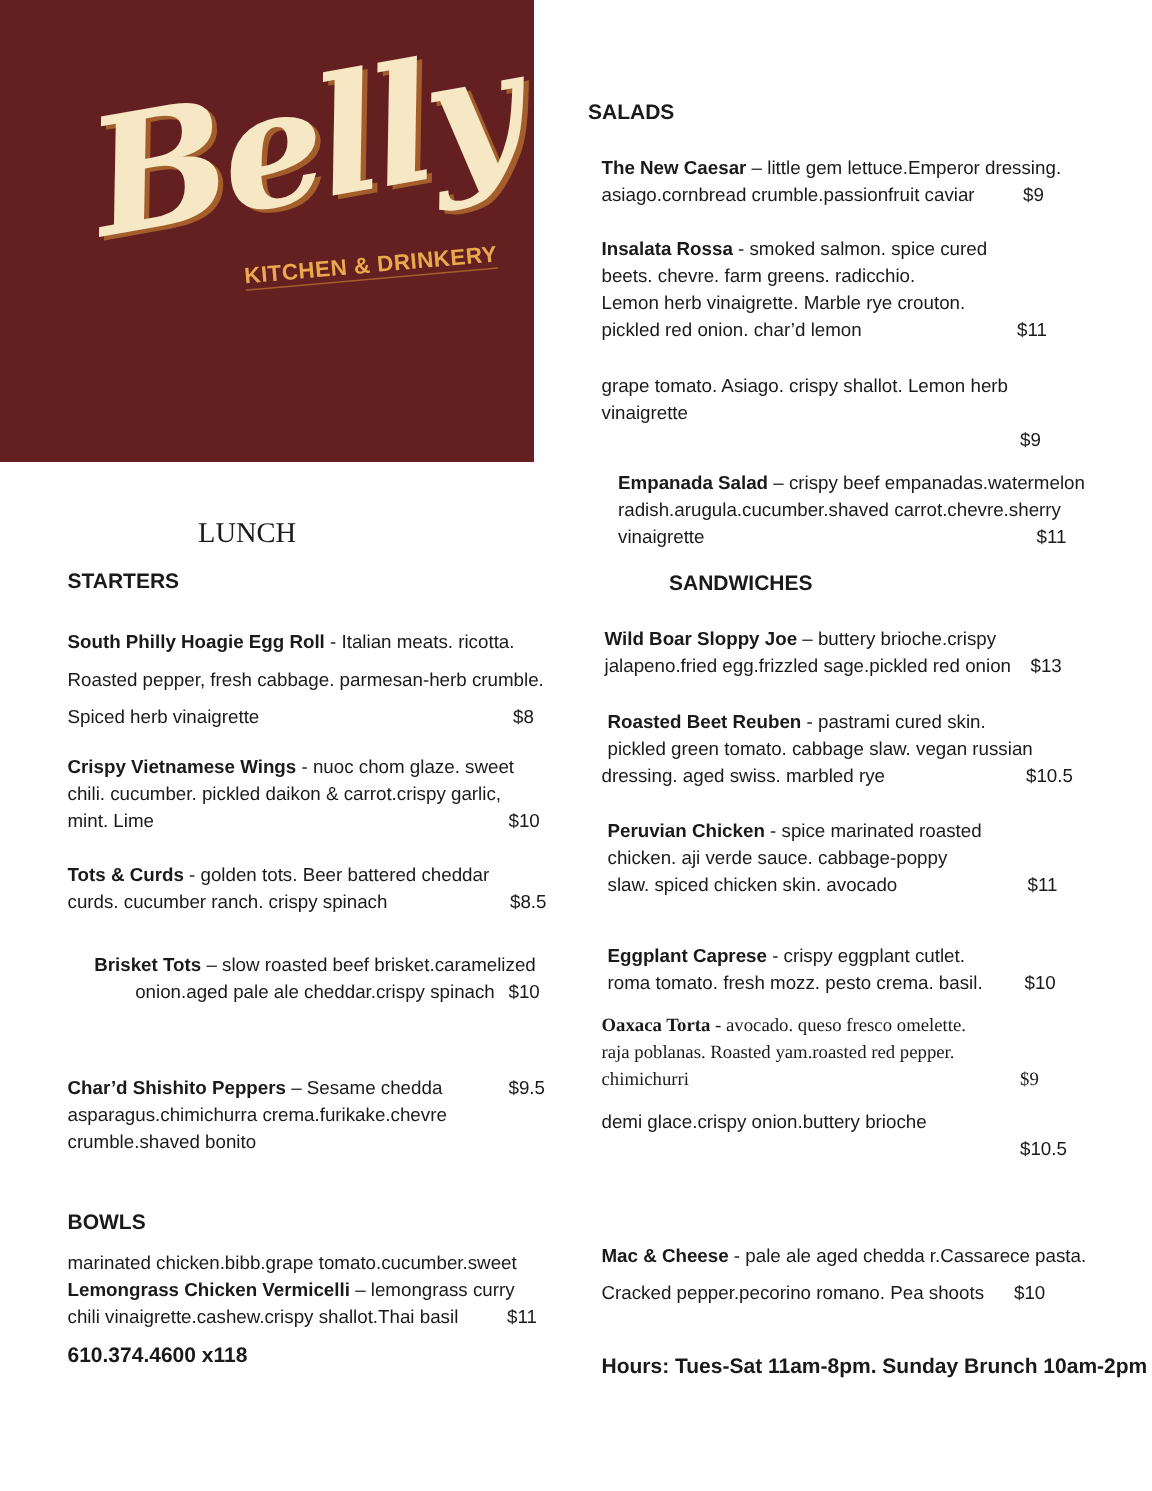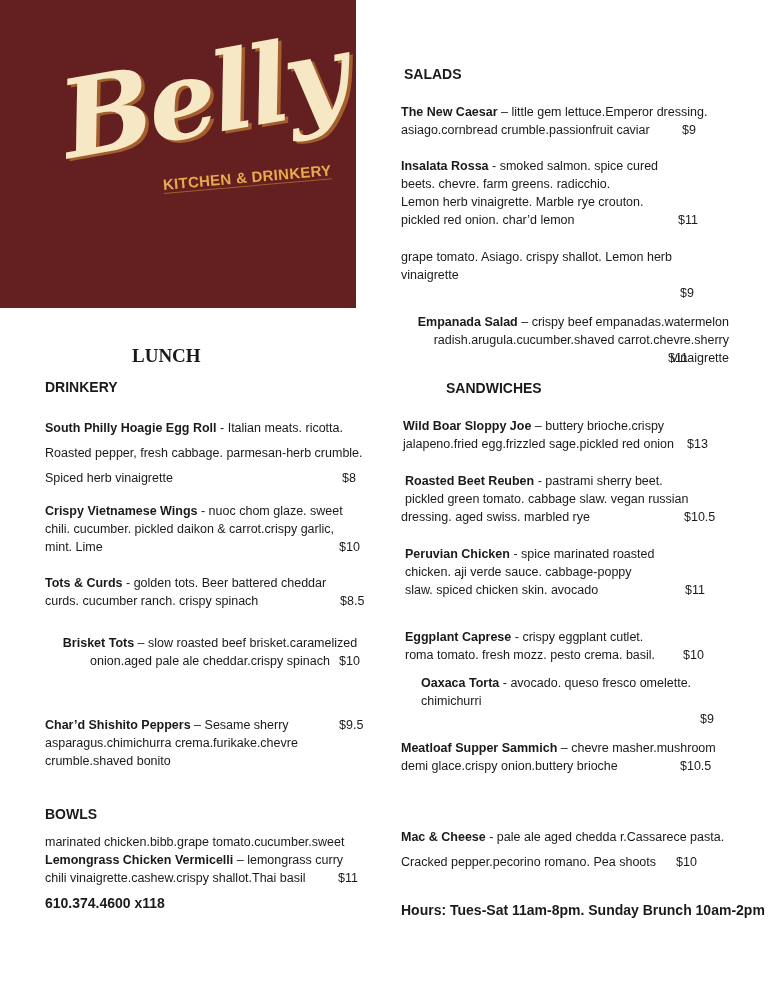--- a/index.html
+++ b/index.html
@@ -22,21 +22,21 @@
   }
   .logo-sub {
     position: absolute; left: 163px; top: 176px;
     font-family: "Liberation Sans", sans-serif; font-weight: bold;
     font-size: 15px; color: #e9a94d; letter-spacing: 0.3px;
     transform: rotate(-5deg); transform-origin: left center;
     border-bottom: 1px solid #a35e2c;
   }
   .lunch {
     position: absolute; left: 132px; top: 345px;
-    font-family: "Liberation Serif", serif; font-weight: bold; font-size: 19px;
+    font-family: "Liberation Serif", serif; font-weight: normal; font-size: 19px;
   }
   .section-title {
     position: absolute; font-weight: bold; font-size: 14px;
   }
   .item {
     position: absolute; line-height: 18px; font-size: 12.5px;
   }
   .item .name { font-weight: bold; }
   .item .price { position: absolute; }
   .line { display: block; white-space: nowrap; }
@@ -45,21 +45,21 @@
 </head>
 <body>
 
 <div class="logo-box">
   <div class="logo-script">Belly</div>
   <div class="logo-sub">KITCHEN &amp; DRINKERY</div>
 </div>
 
 <div class="lunch">LUNCH</div>
 
-<div class="section-title" style="left:45px; top:379px;">DRINKERY</div>
+<div class="section-title" style="left:45px; top:379px;">STARTERS</div>
 
 <div class="item" style="left:45px; top:416px; line-height:25px; width:330px;">
   <span class="line"><span class="name">South Philly Hoagie Egg Roll</span><span>  -  Italian meats. ricotta.</span></span>
   <span class="line">Roasted pepper, fresh cabbage. parmesan-herb crumble.</span>
   <span class="line">Spiced herb vinaigrette</span>
   <span class="price" style="left:297px; top:50px;">$8</span>
 </div>
 
 <div class="item" style="left:45px; top:502px; width:330px;">
   <span class="line"><span class="name">Crispy Vietnamese Wings</span><span>  -  nuoc chom glaze. sweet</span></span>
@@ -74,38 +74,38 @@
   <span class="price" style="left:295px; top:18px;">$8.5</span>
 </div>
 
 <div class="item" style="left:45px; top:634px; width:330px;text-align:center;">
   <span class="line"><span class="name">Brisket Tots</span><span> – slow roasted beef brisket.caramelized</span></span>
   <span class="line">onion.aged pale ale cheddar.crispy spinach</span>
   <span class="price" style="left:294px; top:18px;">$10</span>
 </div>
 
 <div class="item" style="left:45px; top:716px; width:330px;">
-  <span class="line"><span class="name">Char’d Shishito Peppers</span><span> – Sesame sherry</span></span>
+  <span class="line"><span class="name">Char’d Shishito Peppers</span><span> – Sesame chedda</span></span>
   <span class="line">asparagus.chimichurra crema.furikake.chevre</span>
   <span class="line">crumble.shaved bonito</span>
   <span class="price" style="left:294px; top:0px;">$9.5</span>
 </div>
 
 <div class="section-title" style="left:45px; top:806px;">BOWLS</div>
 
 <div class="item" style="left:45px; top:833px; width:330px;">
   <span class="line">marinated chicken.bibb.grape tomato.cucumber.sweet</span>
   <span class="line"><span class="name">Lemongrass Chicken Vermicelli</span><span> – lemongrass curry</span></span>
   <span class="line">chili vinaigrette.cashew.crispy shallot.Thai basil</span>
   <span class="price" style="left:293px; top:36px;">$11</span>
 </div>
 
 <div class="bold-line" style="left:45px; top:895px;">610.374.4600 x118</div>
 
-<div class="section-title" style="left:404px; top:66px;">SALADS</div>
+<div class="section-title" style="left:392px; top:66px;">SALADS</div>
 
 <div class="item" style="left:401px; top:103px; width:340px;">
   <span class="line"><span class="name">The New Caesar</span><span> – little gem lettuce.Emperor dressing.</span></span>
   <span class="line">asiago.cornbread crumble.passionfruit caviar</span>
   <span class="price" style="left:281px; top:18px;">$9</span>
 </div>
 
 <div class="item" style="left:401px; top:157px; width:340px;">
   <span class="line"><span class="name">Insalata Rossa</span><span>  -  smoked salmon.  spice cured</span></span>
   <span class="line"> beets. chevre. farm greens. radicchio.</span>
@@ -113,63 +113,63 @@
   <span class="line"> pickled red onion. char’d lemon</span>
   <span class="price" style="left:277px; top:54px;">$11</span>
 </div>
 
 <div class="item" style="left:401px; top:248px; width:340px;">
   <span class="line"> grape tomato. Asiago. crispy shallot. Lemon herb</span>
   <span class="line">vinaigrette</span>
   <span class="price" style="left:279px; top:36px;">$9</span>
 </div>
 
-<div class="item" style="left:389px; top:313px; width:340px;text-align:right;">
+<div class="item" style="left:412px; top:313px; width:340px;">
   <span class="line"><span class="name">Empanada Salad</span><span> – crispy beef empanadas.watermelon</span></span>
   <span class="line">radish.arugula.cucumber.shaved carrot.chevre.sherry</span>
   <span class="line">vinaigrette</span>
   <span class="price" style="left:279px; top:36px;">$11</span>
 </div>
 
 <div class="section-title" style="left:446px; top:380px;">SANDWICHES</div>
 
 <div class="item" style="left:403px; top:417px; width:340px;">
   <span class="line"><span class="name">Wild Boar Sloppy Joe</span><span> – buttery brioche.crispy</span></span>
   <span class="line">jalapeno.fried egg.frizzled sage.pickled red onion</span>
   <span class="price" style="left:284px; top:18px;">$13</span>
 </div>
 
 <div class="item" style="left:405px; top:472px; width:340px;">
-  <span class="line"><span class="name">Roasted Beet Reuben</span><span>  -  pastrami sherry beet.</span></span>
+  <span class="line"><span class="name">Roasted Beet Reuben</span><span>  -  pastrami cured skin.</span></span>
   <span class="line"> pickled green tomato. cabbage slaw. vegan russian</span>
   <span class="line" style="margin-left:-4px;">dressing. aged swiss. marbled rye</span>
   <span class="price" style="left:279px; top:36px;">$10.5</span>
 </div>
 
 <div class="item" style="left:405px; top:545px; width:340px;">
   <span class="line"><span class="name">Peruvian Chicken</span><span>  -  spice marinated roasted</span></span>
   <span class="line"> chicken. aji verde sauce. cabbage-poppy</span>
   <span class="line"> slaw. spiced chicken skin. avocado</span>
   <span class="price" style="left:280px; top:36px;">$11</span>
 </div>
 
 <div class="item" style="left:405px; top:628px; width:340px;">
   <span class="line"><span class="name">Eggplant Caprese</span><span>  -  crispy eggplant cutlet.</span></span>
   <span class="line"> roma tomato. fresh mozz. pesto crema. basil.</span>
   <span class="price" style="left:278px; top:18px;">$10</span>
 </div>
 
-<div class="item" style="left:421px; top:674px; width:340px;">
+<div class="item" style="left:401px; top:674px; width:340px;font-family:Liberation Serif, serif;">
   <span class="line"><span class="name">Oaxaca Torta</span><span>  -  avocado.  queso fresco  omelette.</span></span>
+  <span class="line">raja poblanas. Roasted yam.roasted red pepper.</span>
   <span class="line"> chimichurri</span>
   <span class="price" style="left:279px; top:36px;">$9</span>
 </div>
 
 <div class="item" style="left:401px; top:739px; width:340px;">
-  <span class="line"><span class="name">Meatloaf Supper Sammich</span><span> – chevre masher.mushroom</span></span>
   <span class="line">demi glace.crispy onion.buttery brioche</span>
   <span class="price" style="left:279px; top:18px;">$10.5</span>
 </div>
 
 <div class="item" style="left:401px; top:825px; line-height:25px; width:340px;">
   <span class="line"><span class="name">Mac &amp; Cheese</span><span>  - pale ale aged chedda r.Cassarece pasta.</span></span>
   <span class="line">Cracked pepper.pecorino romano. Pea  shoots</span>
   <span class="price" style="left:275px; top:25px;">$10</span>
 </div>
 

